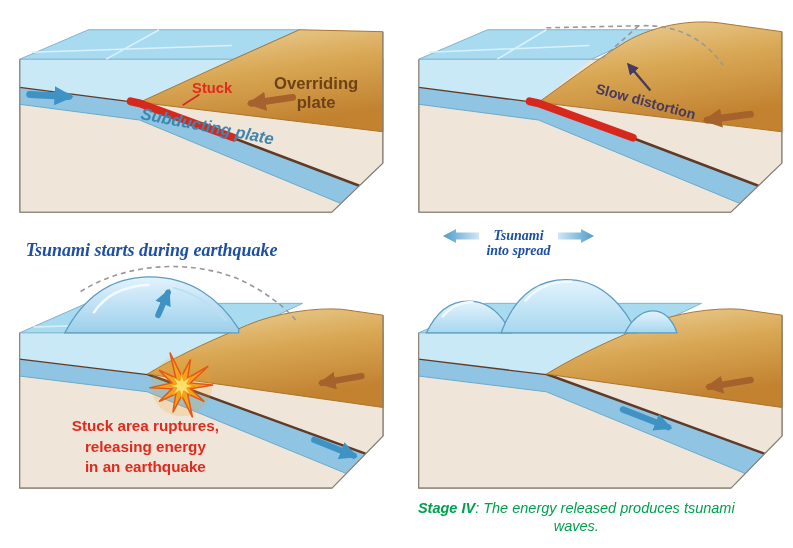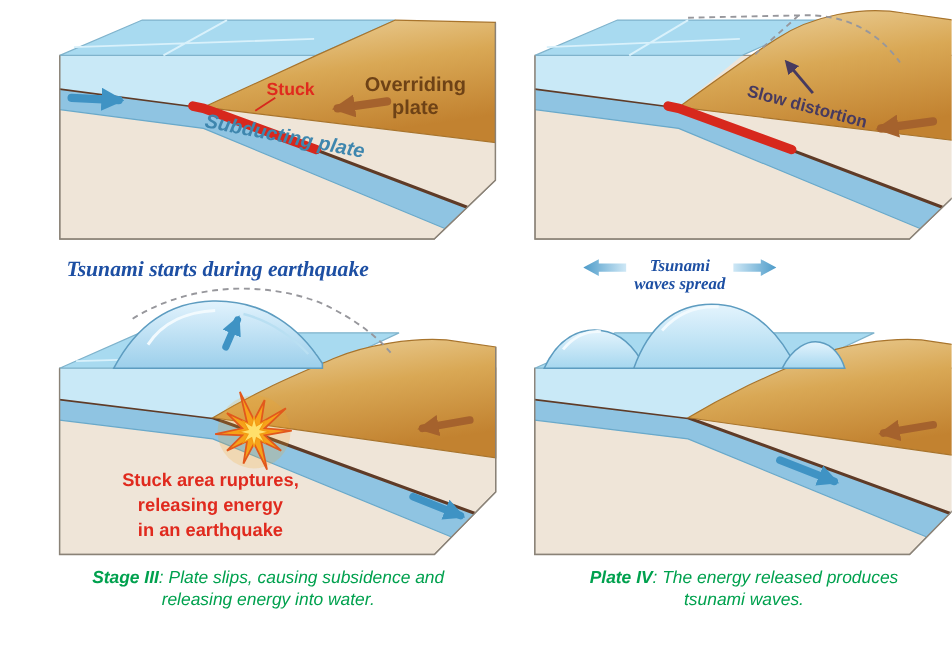--- a/index.html
+++ b/index.html
@@ -1,21 +1,21 @@
 <!DOCTYPE html>
 <html><head>
 <meta charset="utf-8">
 <style>
   html,body{margin:0;padding:0}
   body{
     width:793px;height:548px;overflow:hidden;background:#ffffff;
     font-family:"Liberation Sans",sans-serif;
   }
   .grid{display:grid;grid-template-columns:399px 394px;}
-  .cell{position:relative;padding-top:3px;display:flex;flex-direction:column;align-items:center;margin-left:48px;}
+  .cell{position:relative;padding-top:16px;display:flex;flex-direction:column;}
   .caption{
     margin-top:4px;width:90%;text-align:center;
     font-style:italic;font-size:14.5px;line-height:1.25;color:#00a14e;
   }
   .cap-b{font-weight:bold;}
   .panel-title{
     height:24px;width:76%;align-self:flex-start;text-align:center;
     font-family:"Liberation Serif",serif;
     font-style:italic;font-weight:bold;font-size:18px;color:#1d4fa3;
   }
@@ -176,37 +176,36 @@
         <circle cx="185" cy="124" r="31" fill="#f5a623" opacity="0.2"></circle>
         <polygon points="217,123 194,127 208,140 191,132 196,156 185,134 176,151 179,132 162,140 175,127 152,126 175,121 162,108 179,116 173,90 185,114 194,97 191,116 212,104 194,121" fill="#f6a21a" stroke="#e2581c" stroke-width="1.5"></polygon>
         <polygon points="198,124 190,126 194,133 187,129 185,137 183,129 176,133 180,126 172,124 180,122 176,115 183,119 185,111 187,119 194,115 190,122" fill="#ffe06a" stroke="#f39c12" stroke-width="1"></polygon>
       </g>
       <path d="M320,179 L360,195" stroke="#3f93c4" stroke-width="6.5" stroke-linecap="round" fill="none" marker-end="url(#bh3)"></path>
       <path d="M368,114 L328,121" stroke="#a5622d" stroke-width="6.5" stroke-linecap="round" fill="none" marker-end="url(#rh3)"></path>
       <text class="t-rupt" x="148" y="170" text-anchor="middle">Stuck area ruptures,</text>
       <text class="t-rupt" x="148" y="191" text-anchor="middle">releasing energy</text>
       <text class="t-rupt" x="148" y="212" text-anchor="middle">in an earthquake</text>
     </svg>
-    <div class="caption"><span class="cap-b">Stage III</span><span>: Plate slips, causing subsidence and releasing energy into water.</span></div>
   </div>
 
   <div class="cell">
     <div class="title4">
       <svg width="36" height="16" viewBox="0 0 36 16">
         <defs>
             <linearGradient id="ag1" x1="1" y1="0" x2="0" y2="0">
               <stop offset="0" stop-color="#cfe8f6"></stop>
               <stop offset="1" stop-color="#4d9bc9"></stop>
             </linearGradient>
           </defs>
         <polygon points="36,4.5 13,4.5 13,1 0,8 13,15 13,11.5 36,11.5" fill="url(#ag1)"></polygon>
       </svg>
       <div class="t4text">
         <div>Tsunami</div>
-        <div>waves spread</div>
+        <div>into spread</div>
       </div>
       <svg width="36" height="16" viewBox="0 0 36 16">
         <defs>
             <linearGradient id="ag2" x1="0" y1="0" x2="1" y2="0">
               <stop offset="0" stop-color="#cfe8f6"></stop>
               <stop offset="1" stop-color="#4d9bc9"></stop>
             </linearGradient>
           </defs>
         <polygon points="0,4.5 23,4.5 23,1 36,8 23,15 23,11.5 0,11.5" fill="url(#ag2)"></polygon>
       </svg>
@@ -248,16 +247,16 @@
       <g>
         <path d="M28,70 C40,44 58,36 76,38 C94,40 106,54 114,70 Z" fill="url(#wav4)" stroke="#5d9cc0" stroke-width="1.3"></path>
         <path d="M104,70 C120,26 148,14 176,16 C208,18 230,44 242,70 Z" fill="url(#wav4)" stroke="#5d9cc0" stroke-width="1.3"></path>
         <path d="M230,70 C239,52 252,46 262,48 C273,50 280,60 283,70 Z" fill="url(#wav4)" stroke="#5d9cc0" stroke-width="1.3"></path>
         <path d="M44,54 C54,42 66,38 76,39" fill="none" stroke="#f2fafe" stroke-width="2.4"></path>
         <path d="M128,38 C142,22 160,17 176,18" fill="none" stroke="#f2fafe" stroke-width="2.4"></path>
       </g>
       <path d="M228,148 L274,166" stroke="#3f93c4" stroke-width="6.5" stroke-linecap="round" fill="none" marker-end="url(#bh4)"></path>
       <path d="M358,118 L316,125" stroke="#a5622d" stroke-width="6.5" stroke-linecap="round" fill="none" marker-end="url(#rh4)"></path>
     </svg>
-    <div class="caption"><span class="cap-b">Plate IV</span><span>: The energy released produces tsunami waves.</span></div>
+    <div class="caption"><span class="cap-b">Stage IV</span><span>: The energy released produces tsunami waves.</span></div>
   </div>
 
 </div>
 
 </body></html>

